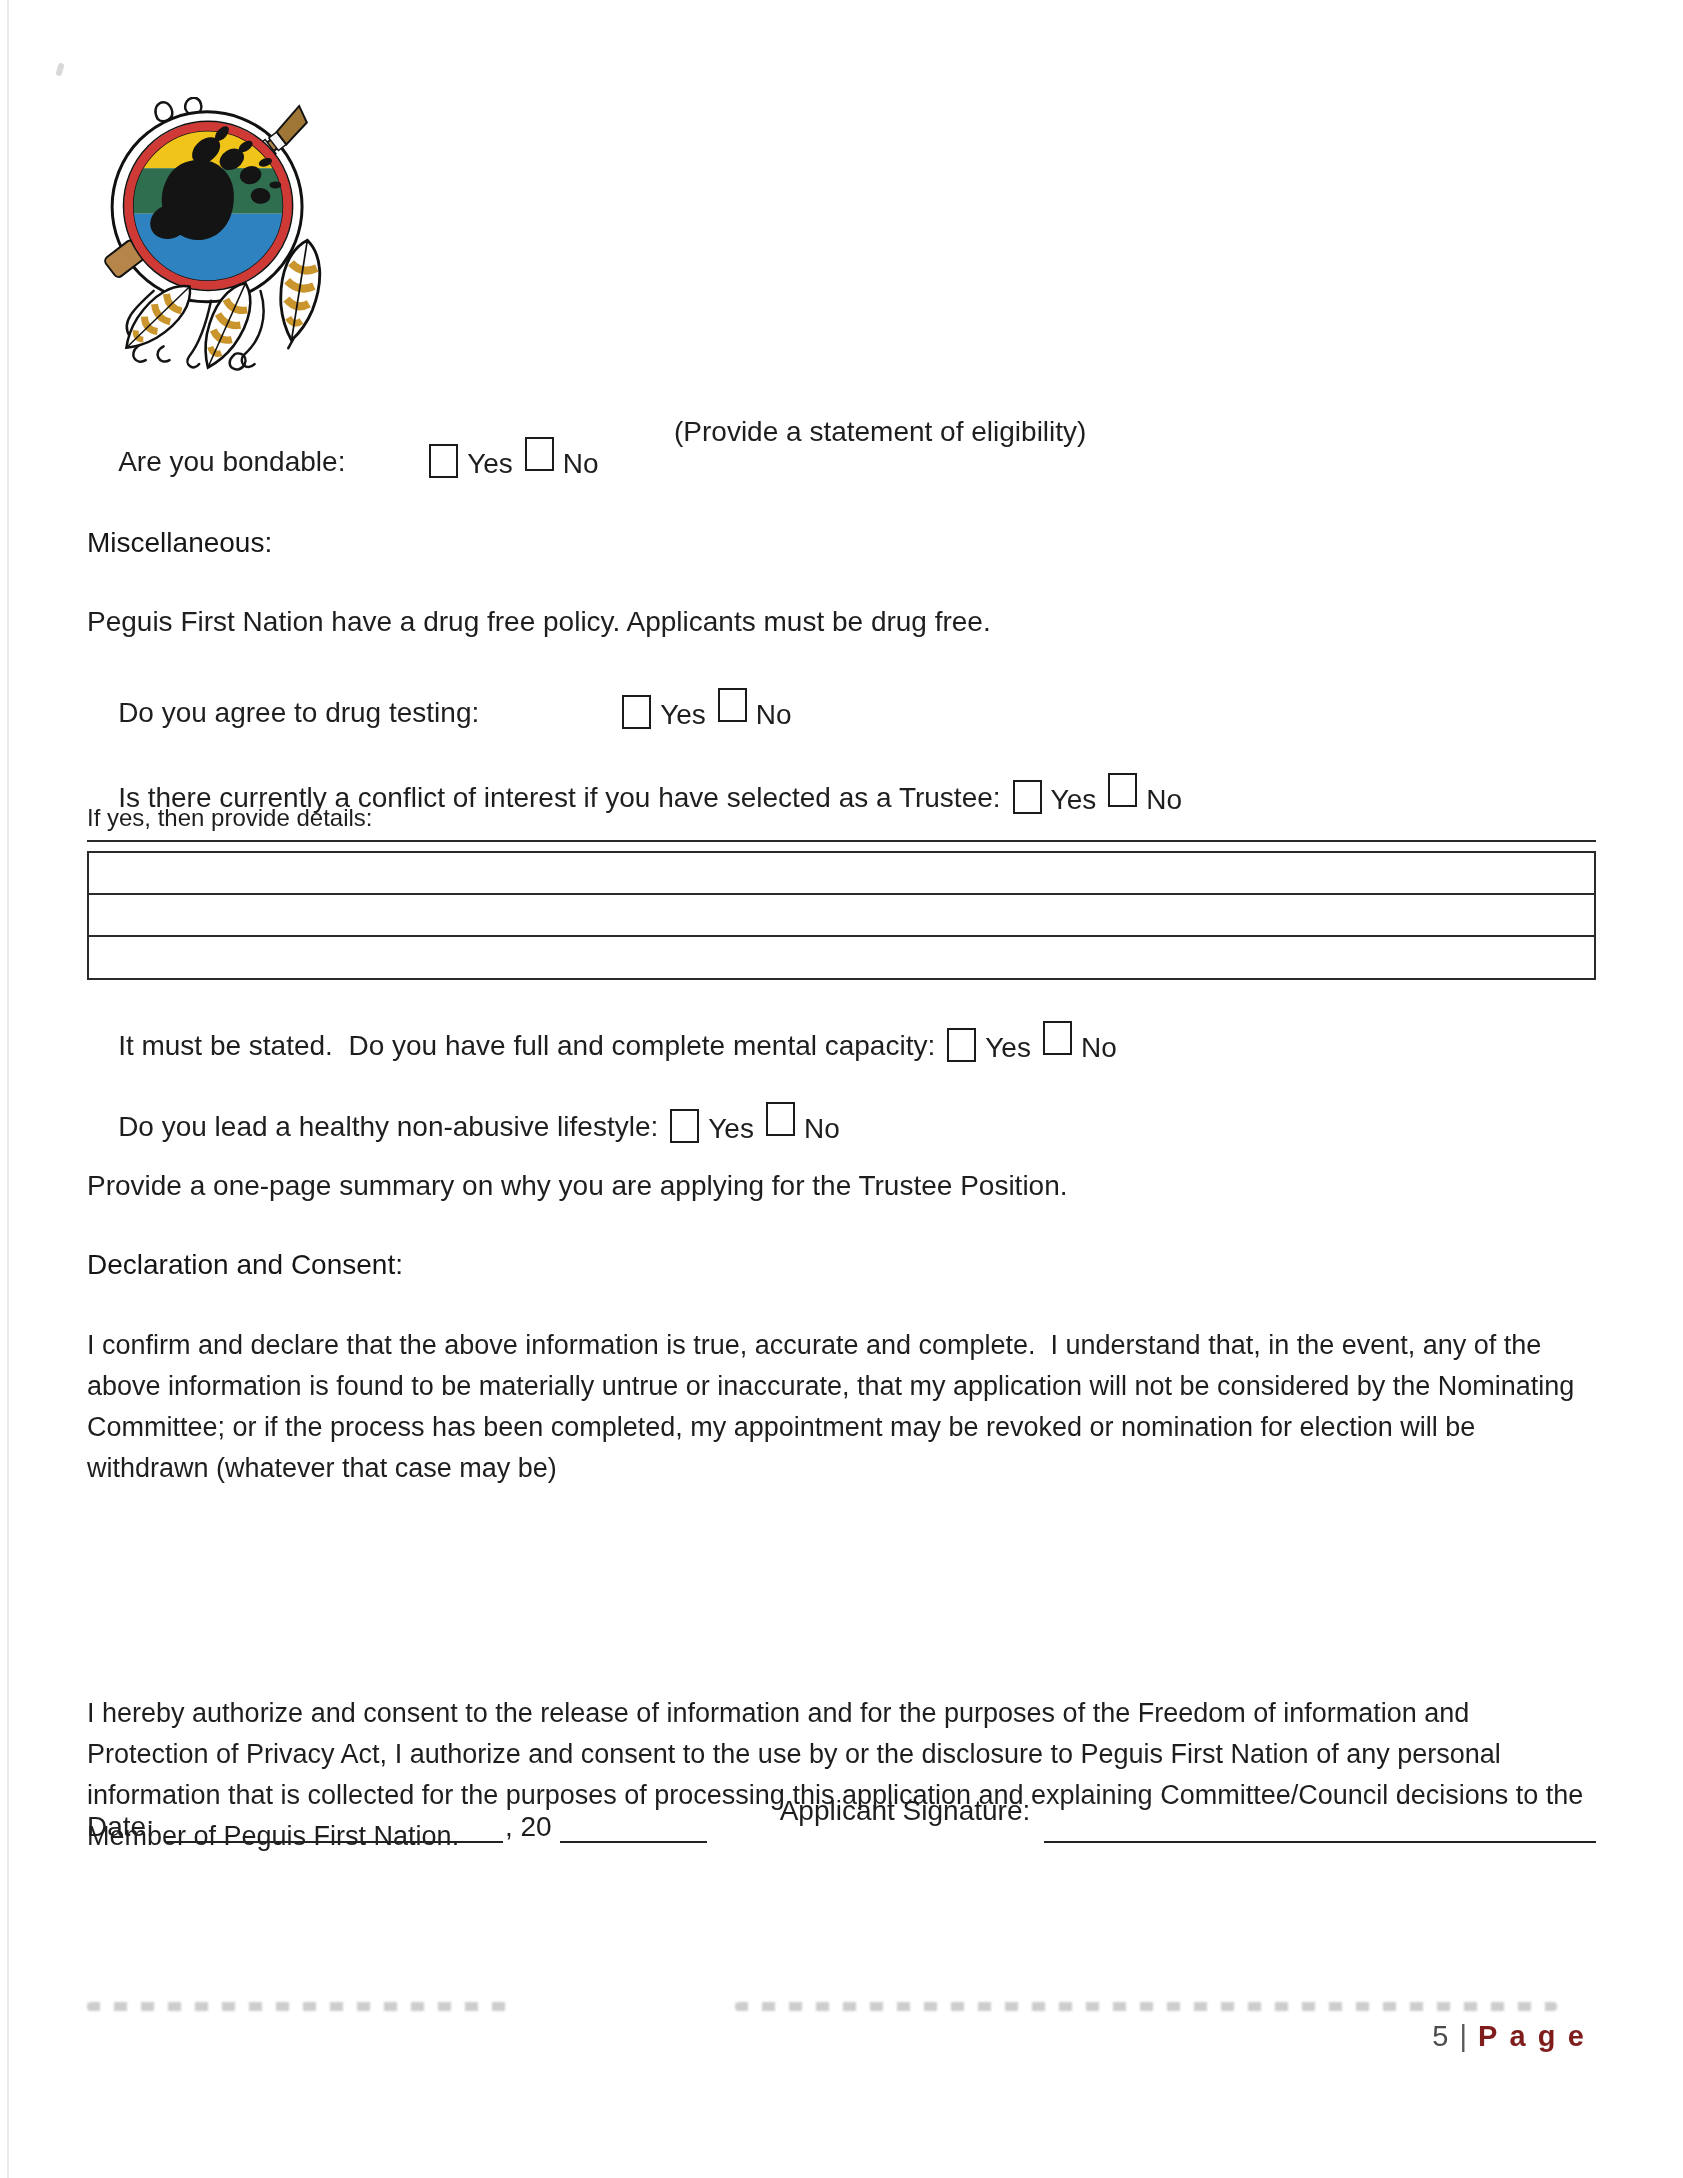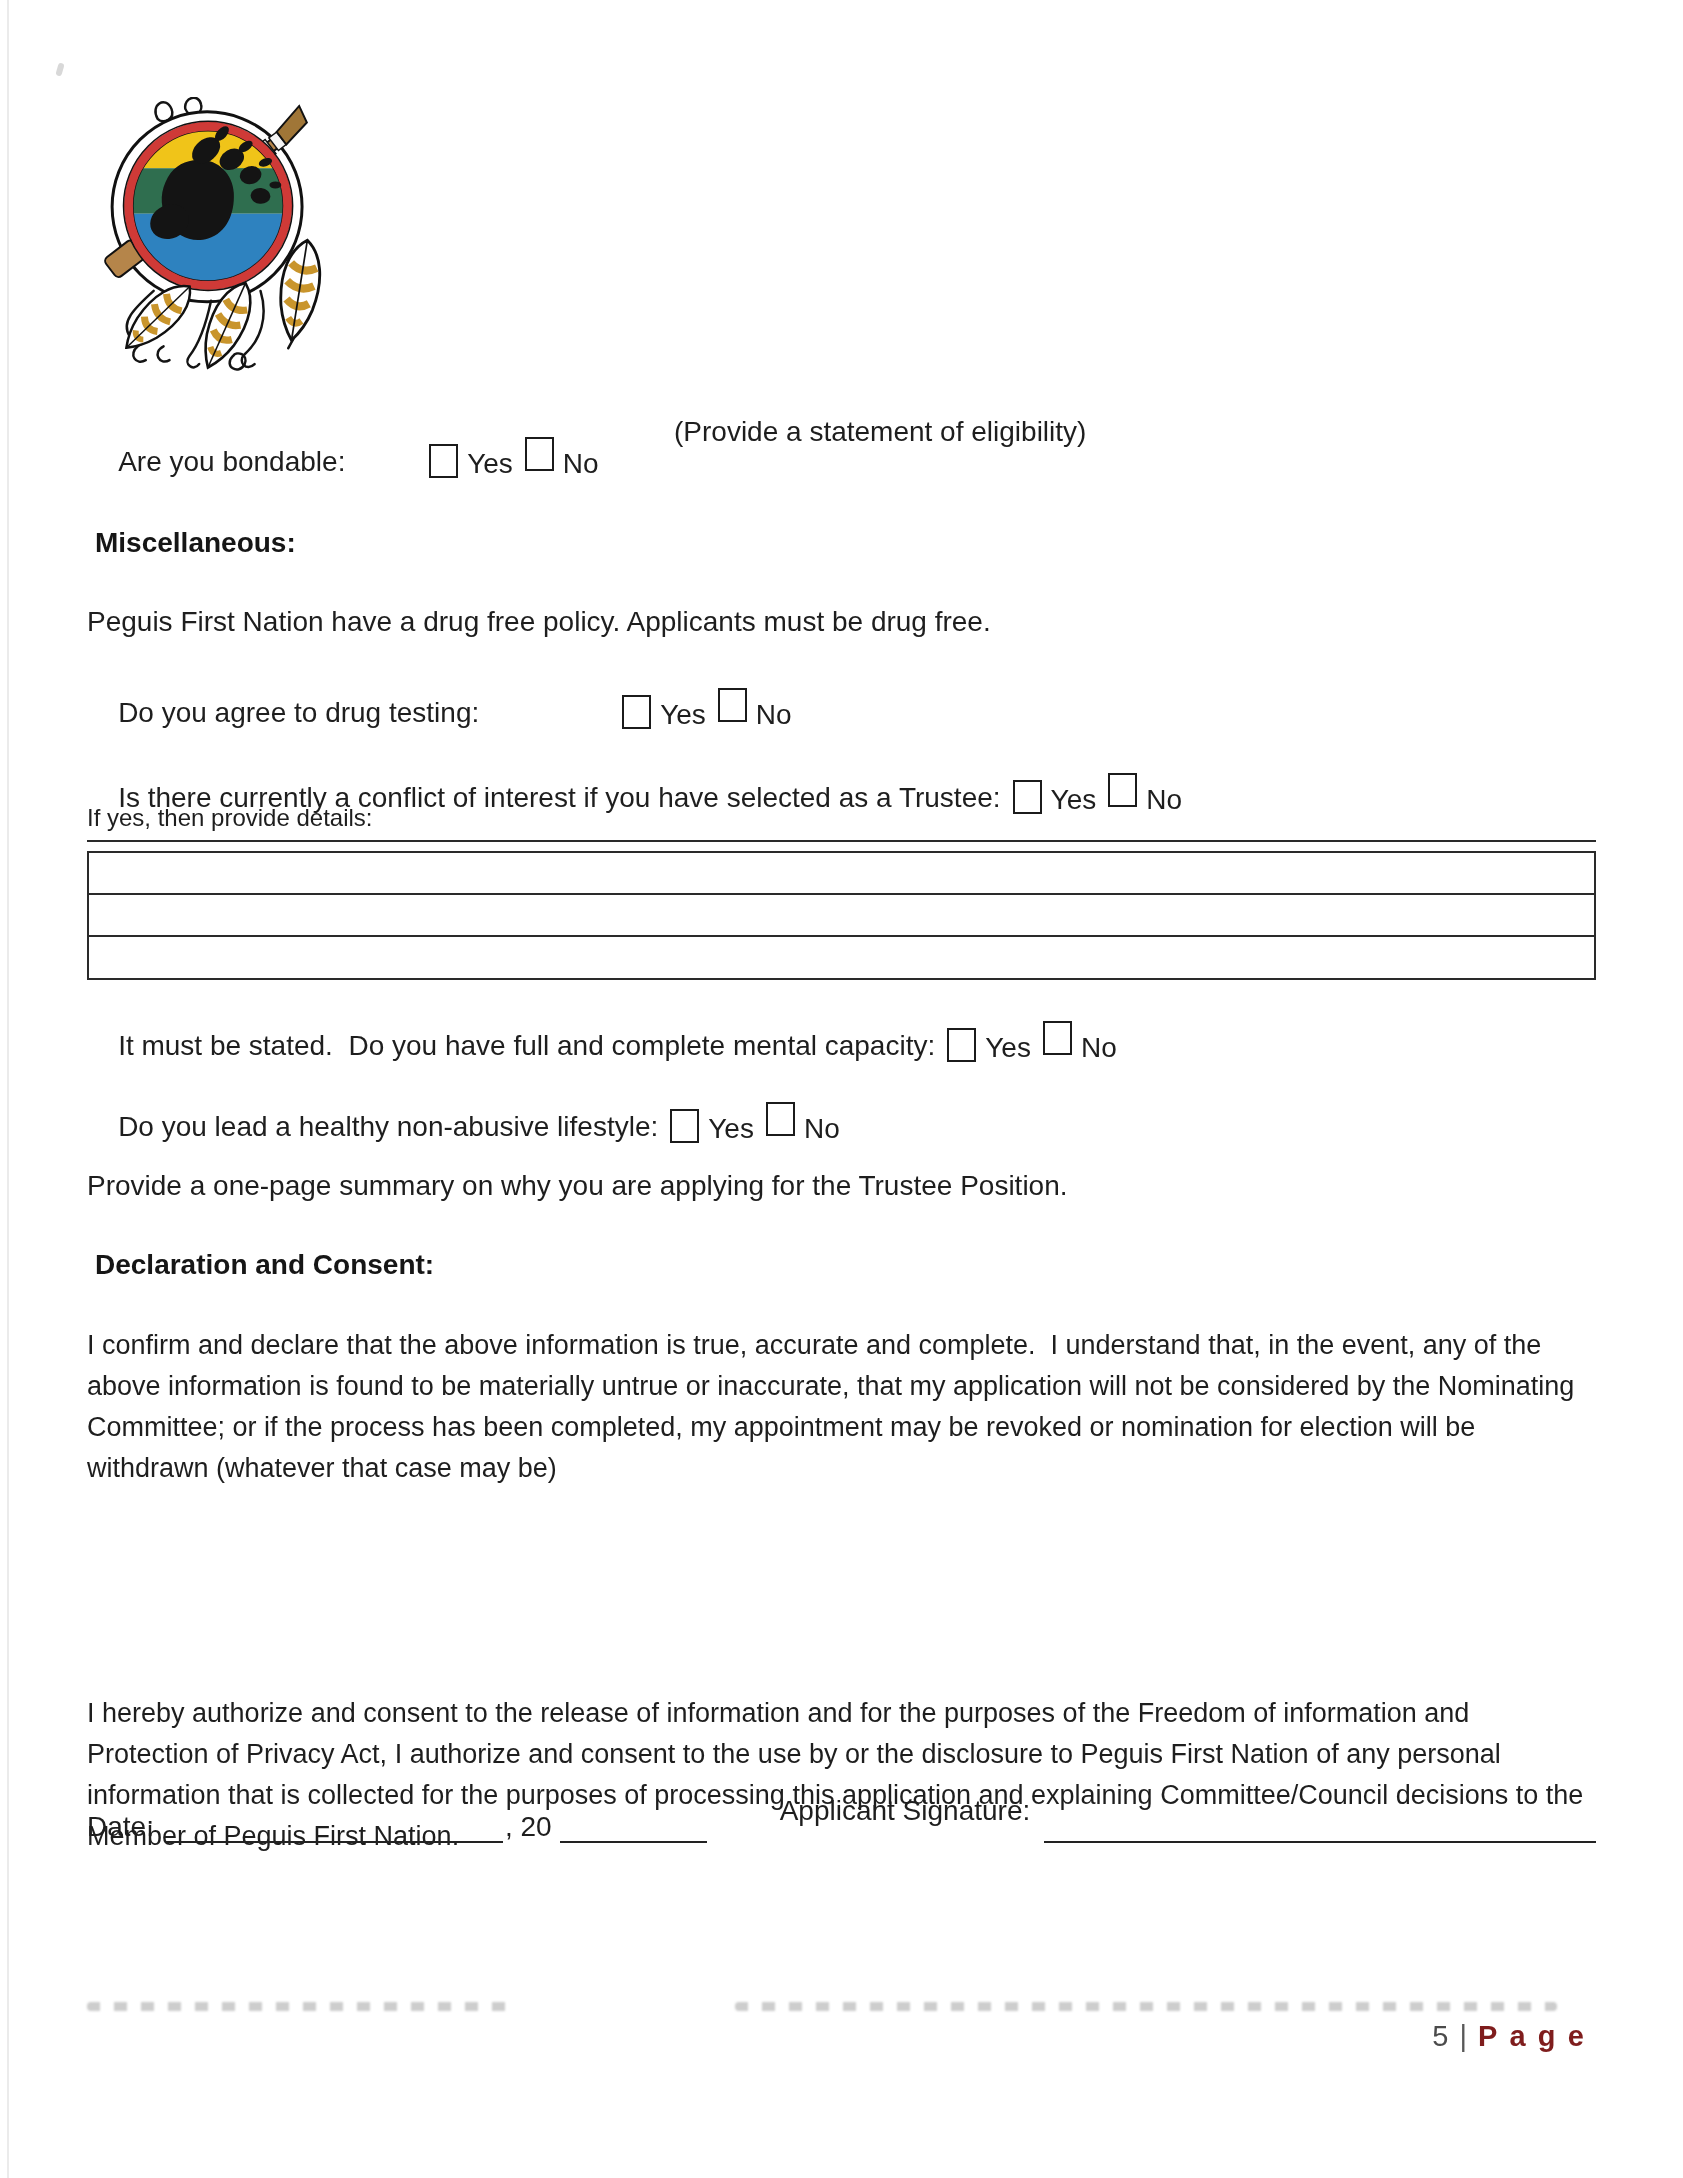--- a/index.html
+++ b/index.html
@@ -2,21 +2,21 @@
 <html><head>
 <meta charset="utf-8">
 <style>
   html,body { margin:0; padding:0; background:#ffffff; }
   .page {
     position:relative; width:1683px; height:2178px; background:#ffffff;
     font-family:"Liberation Sans", sans-serif; color:#1e1e1e; overflow:hidden;
   }
   .abs { position:absolute; }
   .txt { font-size:28px; white-space:pre-wrap; }
-  .bold { font-weight:bold; color:#161616;margin-left:8px; }
+  .bold { font-weight:normal; color:#161616; }
   .para { font-size:27px; line-height:41px; white-space:pre-wrap; }
   .row { left:87px; right:87px; height:40px; font-size:28px; white-space:pre-wrap; }
   .lblw300 { display:inline-block; width:299px; }
   .lblw497 { display:inline-block; width:492px; }
   .cb {
     display:inline-block; width:25px; height:30px; border:2px solid #1b1b1b;
     background:#fff; vertical-align:middle; margin:0 9px 0 12px; transform:translateY(-3px);
   }
   .cb.raised { transform:translateY(-10px); }
   .yn { vertical-align:middle; }

